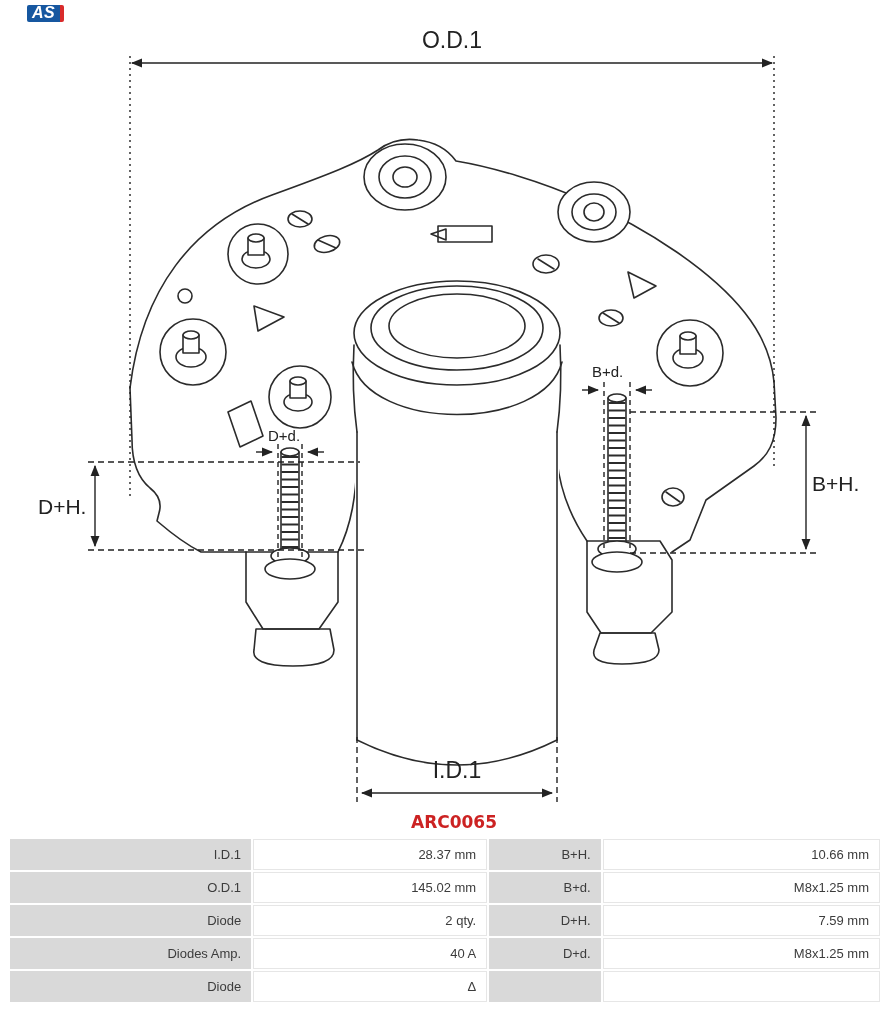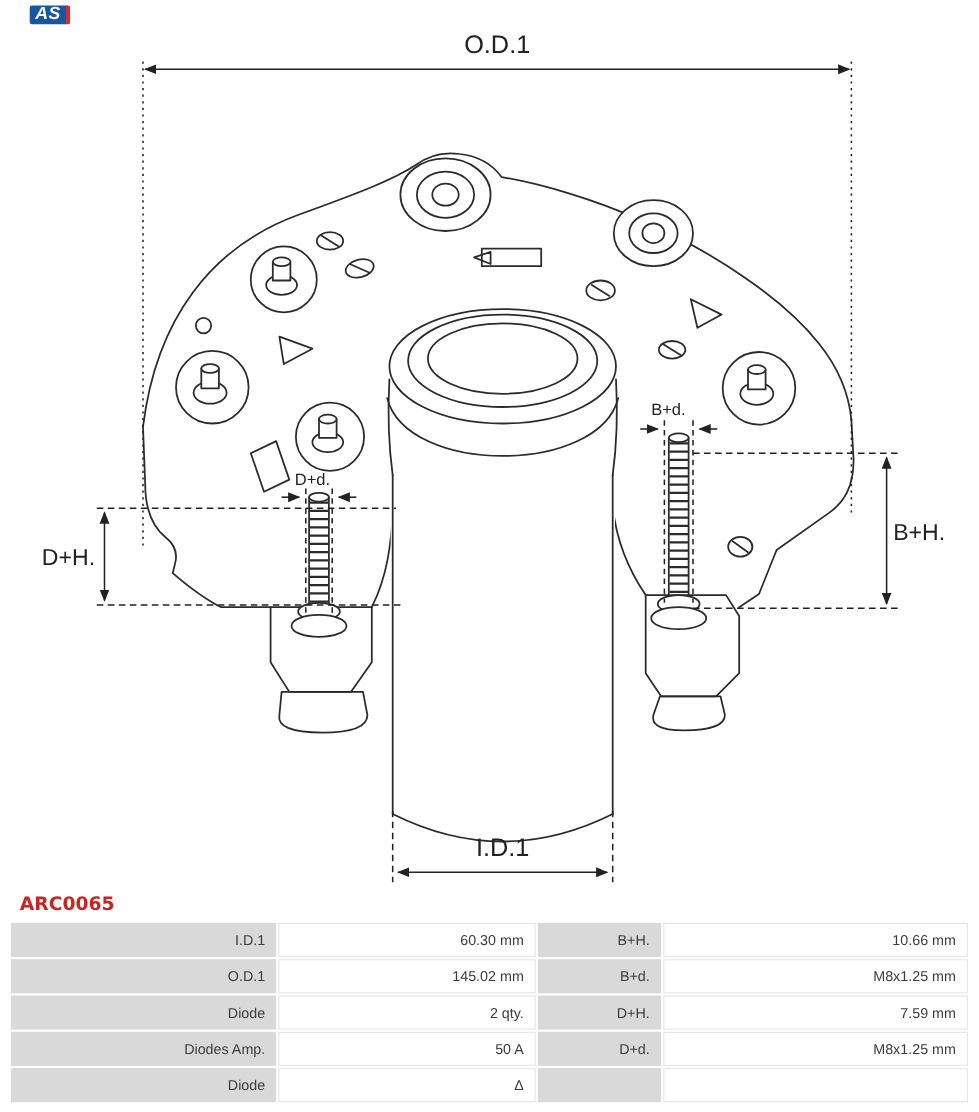--- a/index.html
+++ b/index.html
@@ -13,21 +13,21 @@
     padding:1px 5px 2px 5px;border-radius:2px;letter-spacing:.5px;
     border-right:4px solid #d92b2b;
   }
   svg.drawing{display:block;margin:0;}
   svg.drawing text{font-family:"Liberation Sans",sans-serif;fill:#222;}
   .dim-lg{font-size:23px;}
   .dim-md{font-size:21px;}
   .dim-sm{font-size:15px;}
   .part-number{
     color:#cc2222;font-weight:bold;font-size:17px;
-    margin:0 0 5px 18px;font-family:"DejaVu Sans",sans-serif;
+    margin:0 0 5px 18px;font-family:"DejaVu Sans",sans-serif;text-align:center;
   }
   table.spec{
     border-collapse:separate;border-spacing:2px;table-layout:fixed;
     width:874px;margin-left:8px;
   }
   table.spec td{
     font-size:13px;color:#3c3c3c;padding:7px 10px;text-align:right;
     overflow:hidden;white-space:nowrap;
   }
   td.lbl{background:#d9d9d9;}
@@ -204,39 +204,39 @@
 <table class="spec">
   <colgroup>
     <col style="width:240px">
       <col style="width:233px">
       <col style="width:111px">
       <col style="width:276px">
   </colgroup>
   <tbody>
     <tr>
       <td class="lbl">I.D.1</td>
-      <td class="val">60.30 mm</td>
+      <td class="val">28.37 mm</td>
       <td class="lbl">B+H.</td>
       <td class="val">10.66 mm</td>
     </tr>
     <tr>
       <td class="lbl">O.D.1</td>
       <td class="val">145.02 mm</td>
       <td class="lbl">B+d.</td>
       <td class="val">M8x1.25 mm</td>
     </tr>
     <tr>
       <td class="lbl">Diode</td>
       <td class="val">2 qty.</td>
       <td class="lbl">D+H.</td>
       <td class="val">7.59 mm</td>
     </tr>
     <tr>
       <td class="lbl">Diodes Amp.</td>
-      <td class="val">50 A</td>
+      <td class="val">40 A</td>
       <td class="lbl">D+d.</td>
       <td class="val">M8x1.25 mm</td>
     </tr>
     <tr>
       <td class="lbl">Diode</td>
       <td class="val src-val">Δ</td>
       <td class="lbl"></td>
       <td class="val"></td>
     </tr>
   </tbody>

